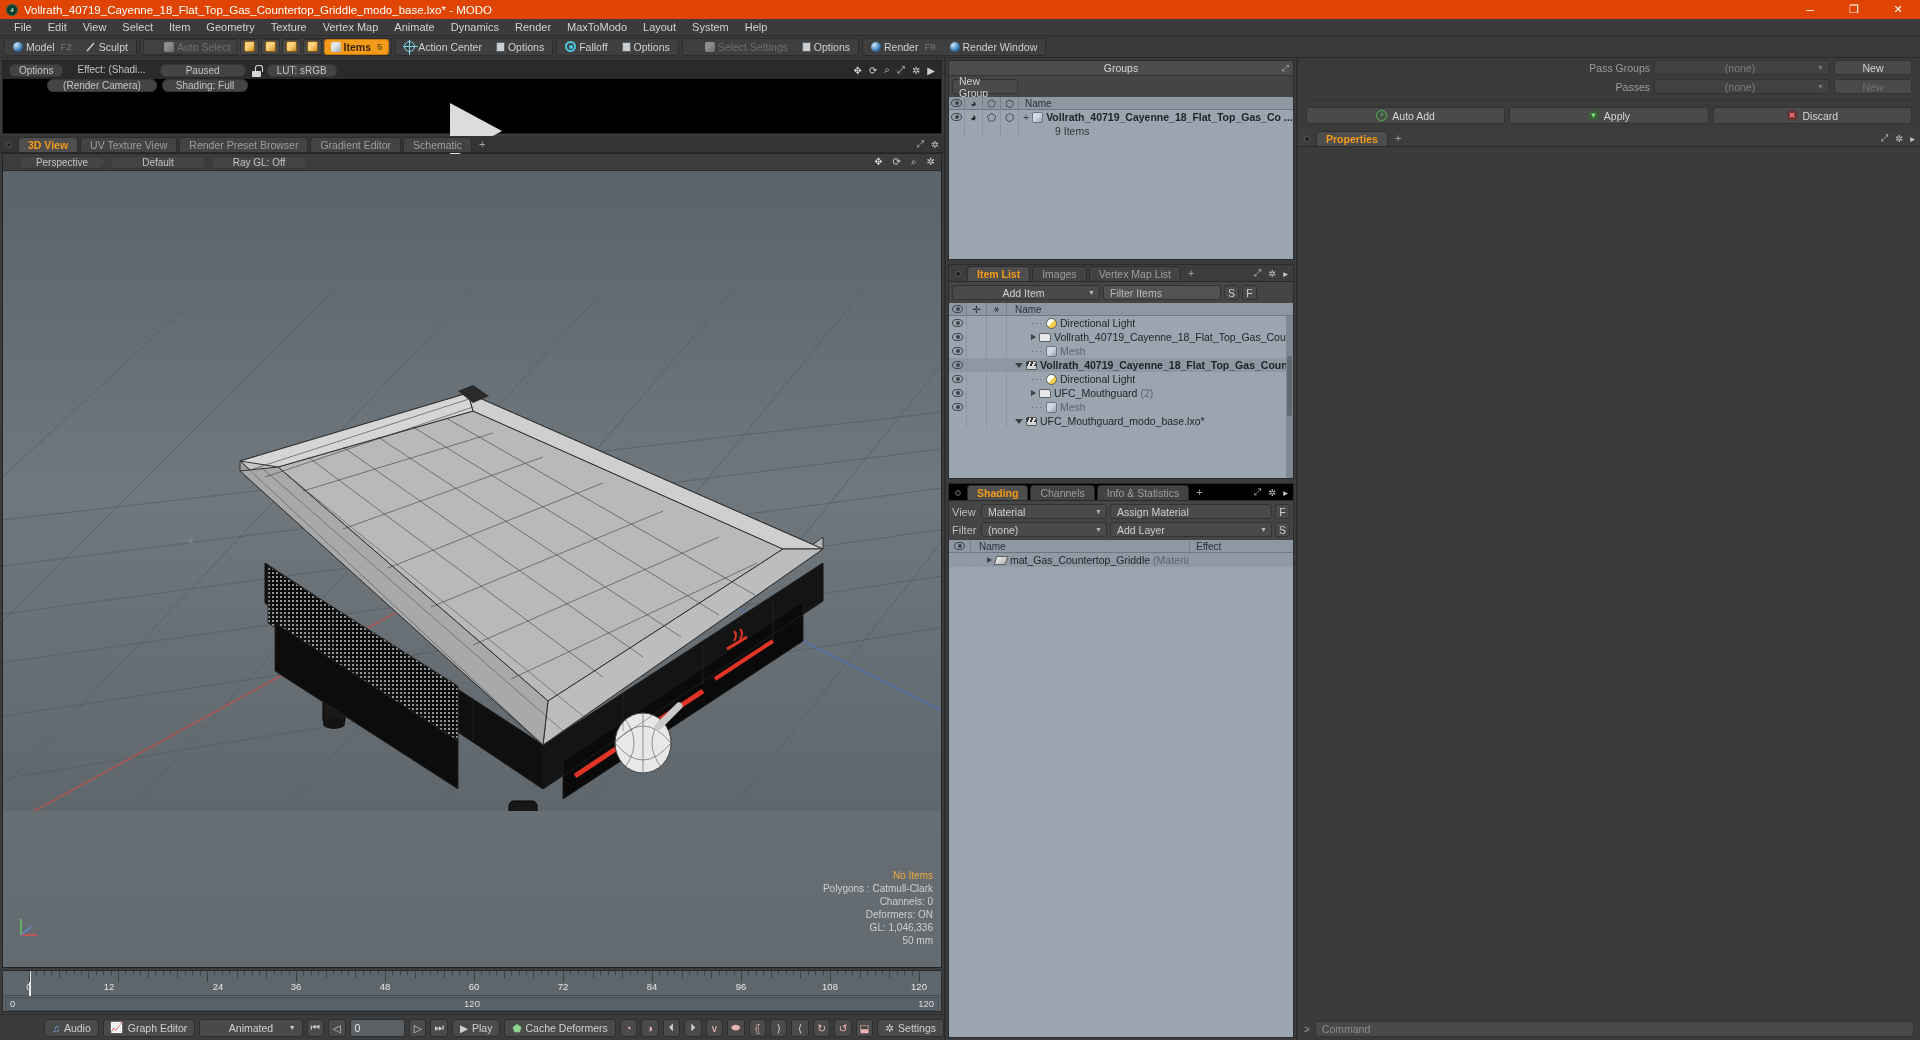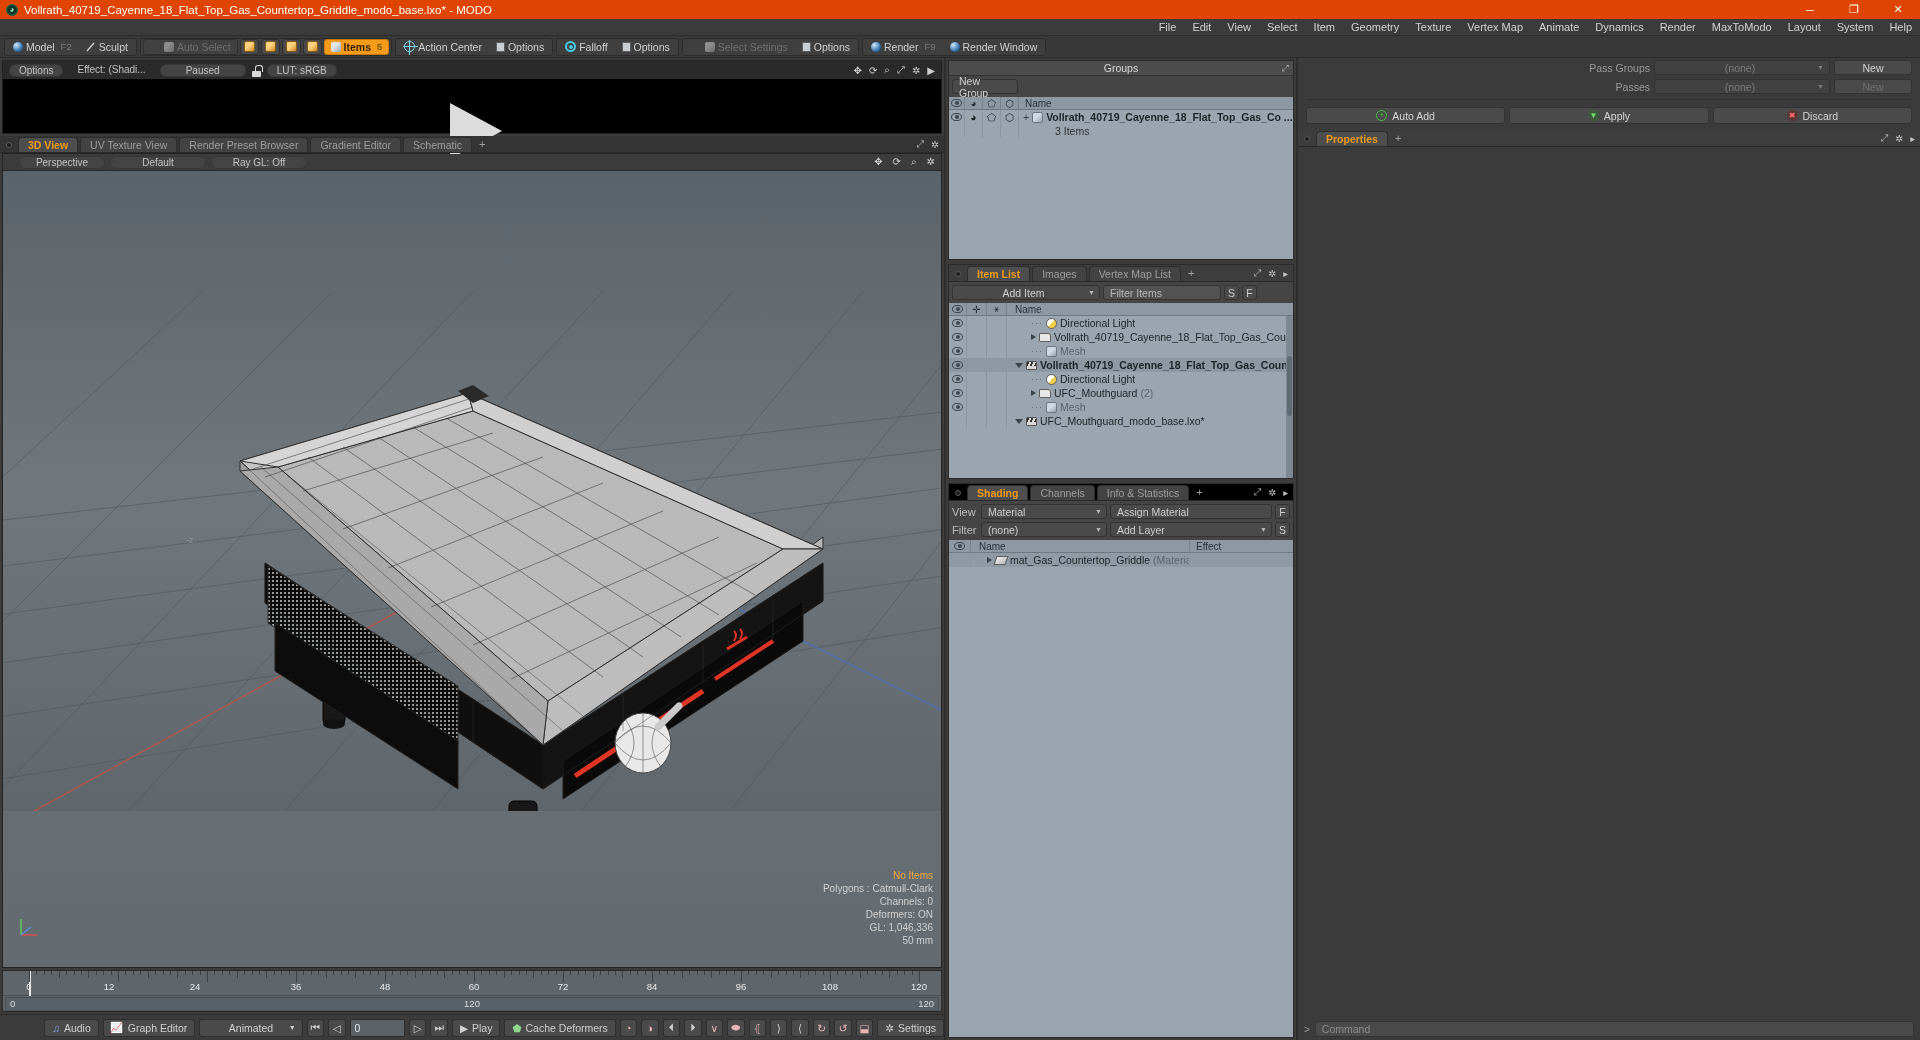--- a/index.html
+++ b/index.html
@@ -13,21 +13,21 @@
   .titlebar .tlogo { width:12px;height:12px;border-radius:50%;background:#0f3a2a;
               border:1px solid #2a6b4f; margin-right:6px; flex:0 0 auto;
               display:flex;align-items:center;justify-content:center;font-size:8px;color:#8fd8b0;}
   .titlebar .ttext { white-space:nowrap; overflow:hidden; }
   .winbtns { margin-left:auto; display:flex; height:19px; }
   .winbtns div { width:44px; height:19px; display:flex; align-items:center; justify-content:center;
               color:#fff; font-size:11px; }
 
   
   .menubar { height:17px; background:#3b3b3b; display:flex; align-items:center;
-             padding-left:6px; border-bottom:1px solid #2e2e2e;justify-content:flex-end; }
+             padding-left:6px; border-bottom:1px solid #2e2e2e; }
   .menubar span { padding:0 8px; font-size:11px; color:#d2d2d2; line-height:17px; }
 
   
   .modebar { height:22px; background:#393939; display:flex; align-items:center;
              padding:0 4px; gap:3px; border-bottom:1px solid #2b2b2b; }
   .grp { display:flex; align-items:center; gap:2px; background:#3f3f3f;
          border:1px solid #2c2c2c; border-radius:3px; padding:1px 2px; height:18px; }
   .btn { height:16px; display:flex; align-items:center; gap:3px; padding:0 6px;
          background:#4a4a4a; border:1px solid #2f2f2f; border-radius:3px;
          color:#d0d0d0; font-size:10.5px; white-space:nowrap; }
@@ -314,20 +314,24 @@
         <div class="lock"></div>
         <div class="pbtn">LUT: sRGB</div>
         <div class="previcons">
           <span>✥</span>
           <span>⟳</span>
           <span>⌕</span>
           <span>⤢</span>
           <span>✲</span>
           <span>▶</span>
         </div>
+      </div>
+      <div class="prevtoolrow2" style="position:relative;z-index:2">
+        <div class="pbtn wide" style="min-width:110px">(Render Camera)</div>
+        <div class="pbtn wide">Shading: Full</div>
       </div>
     </div>
 
     <div class="tabstrip">
       <div class="tabdot"></div>
       <div class="tab act">3D View</div>
       <div class="tab">UV Texture View</div>
       <div class="tab">Render Preset Browser</div>
       <div class="tab">Gradient Editor</div>
       <div class="tab">Schematic</div>
@@ -612,21 +616,21 @@
           <div class="tick" style="left: 864.083px; height: 4px;"></div>
           <div class="tick" style="left: 871.5px; height: 4px;"></div>
           <div class="tick" style="left: 878.917px; height: 4px;"></div>
           <div class="tick" style="left: 886.333px; height: 7px;"></div>
           <div class="tick" style="left: 893.75px; height: 4px;"></div>
           <div class="tick" style="left: 901.167px; height: 4px;"></div>
           <div class="tick" style="left: 908.583px; height: 4px;"></div>
           <div class="tick" style="left: 916px; height: 11px;"></div>
           <div class="lab" style="left: 26px;">0</div>
           <div class="lab" style="left: 106px;">12</div>
-          <div class="lab" style="left: 192px;">24</div>
+          <div class="lab" style="left: 215px;">24</div>
           <div class="lab" style="left: 293px;">36</div>
           <div class="lab" style="left: 382px;">48</div>
           <div class="lab" style="left: 471px;">60</div>
           <div class="lab" style="left: 560px;">72</div>
           <div class="lab" style="left: 649px;">84</div>
           <div class="lab" style="left: 738px;">96</div>
           <div class="lab" style="left: 827px;">108</div>
           <div class="lab" style="left: 916px;">120</div>
         </div>
       <div class="rangebar">
@@ -717,21 +721,21 @@
             <span class="meshicon"></span>
             <span class="bold">Vollrath_40719_Cayenne_18_Flat_Top_Gas_Co ...</span>
             </span>
         </div>
         <div class="lrow">
           <span class="c" style="width:16px"></span>
             <span class="c" style="width:18px"></span>
           <span class="c" style="width:18px"></span>
             <span class="c" style="width:18px"></span>
           <span class="nm" style="padding-left:36px;color:#333">
-            <span>3 Items</span>
+            <span>9 Items</span>
             </span>
         </div>
       </div>
     </div>
 
     <div class="panel" style="height:215px">
       <div class="tabstrip" style="background:#3d3d3d">
         <div class="tabdot"></div>
         <div class="tab act">Item List</div>
         <div class="tab">Images</div>

